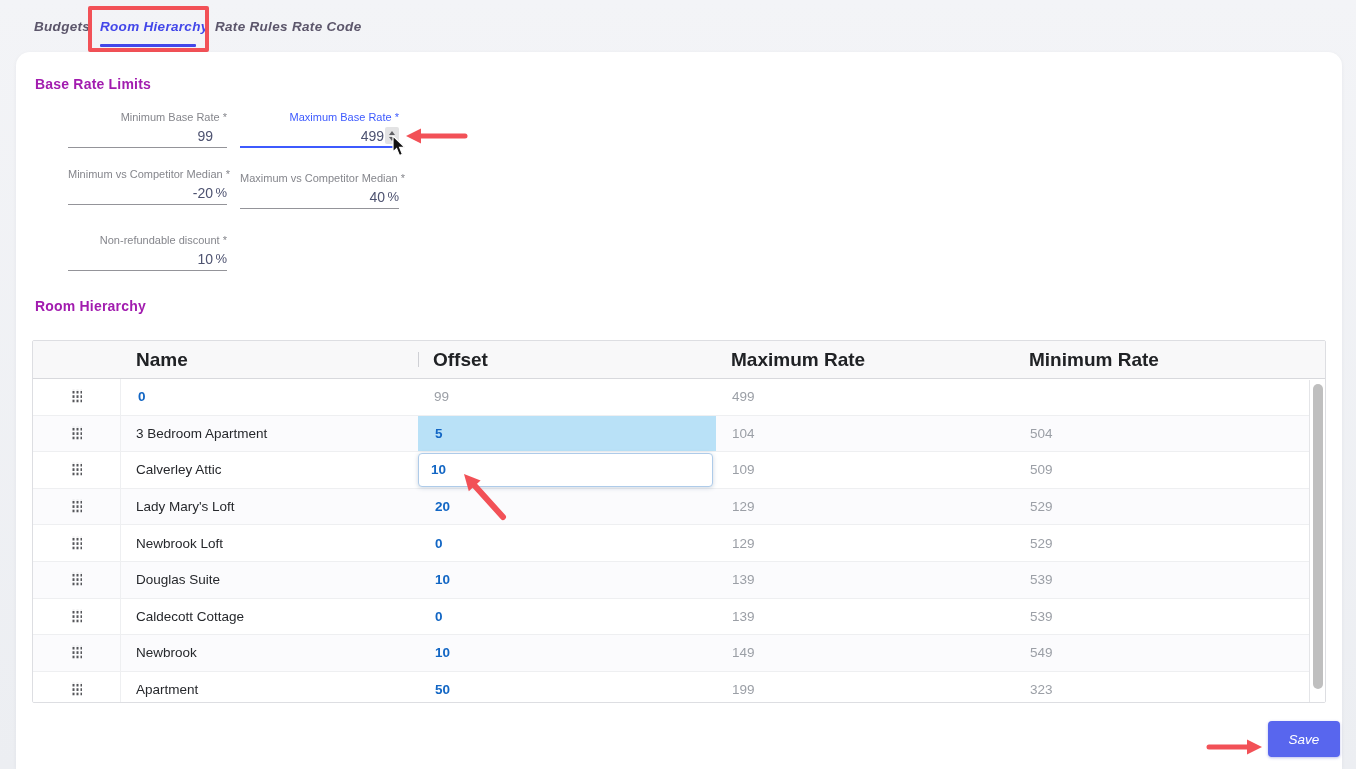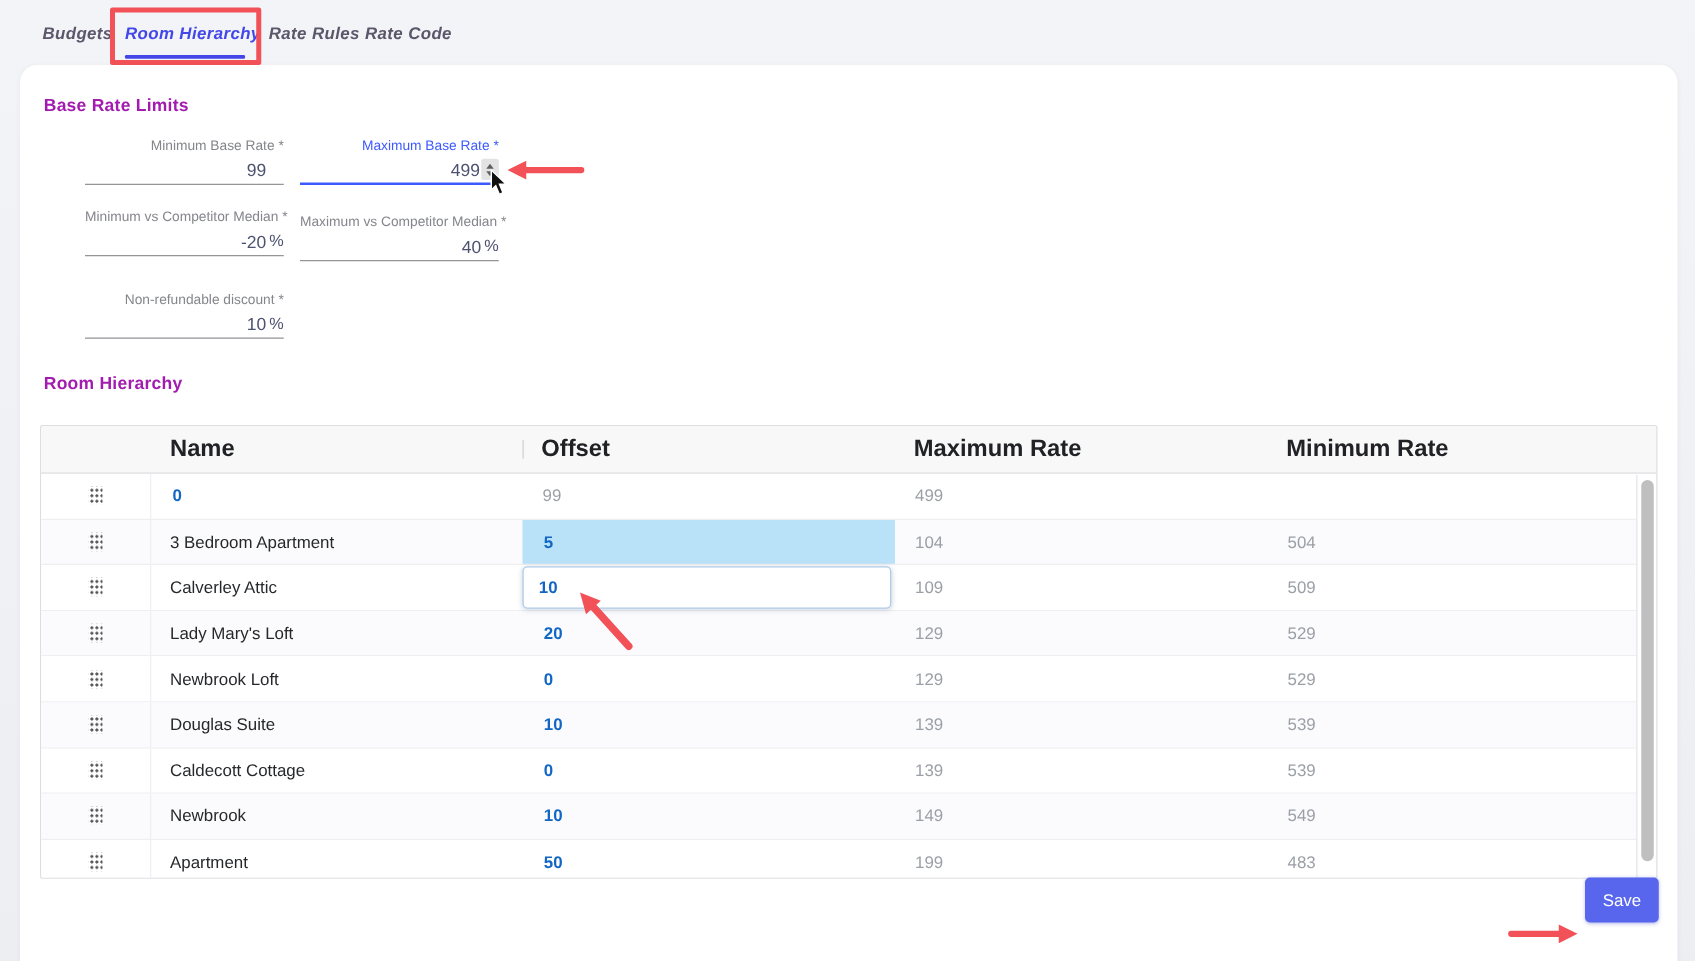--- a/index.html
+++ b/index.html
@@ -104,23 +104,23 @@
 
   
   .anno { position:absolute; pointer-events:none; }
   #arrow-max-rate { left:388px; top:75px; }
   #cursor-pointer { left:376px; top:84px; }
   #arrow-offset-edit { left:442px; top:416px; }
   #arrow-save { left:1190px; top:686px; }
 
   
   .save-btn {
-    position:absolute; left:1252px; top:650px; width:59px; height:36px;
+    position:absolute; left:1252px; top:669px; width:72px; height:36px;
     background:#5866ee; color:#fff; font-size:13.5px; font-family:"Liberation Sans",sans-serif;
-    border:none; border-radius:4px; cursor:pointer; box-shadow:0 1px 3px rgba(60,70,200,.35);
+    border:none; border-radius:4px; cursor:pointer; box-shadow:0 1px 3px rgba(60,70,200,.35);font-style:italic;
   }
 </style>
 </head>
 <body>
 
 <div class="tabbar">
   <div class="tab" style="left:34px;">Budgets</div>
   <div class="tab active" style="left:100px;">Room Hierarchy</div>
   <div class="tab" style="left:215px;">Rate Rules</div>
   <div class="tab" style="left:292px;">Rate Code</div>
@@ -281,21 +281,21 @@
     <div class="td rate-col">549</div>
   </div>
 
   <div class="trow">
     <div class="td handle-col">
       <span class="drag-handle"></span>
     </div>
     <div class="td name-col">Apartment</div>
     <div class="td offset-col">50</div>
     <div class="td rate-col">199</div>
-    <div class="td rate-col">483</div>
+    <div class="td rate-col">323</div>
   </div>
 </div>
     <div class="tscroll-track">
       <div class="tscroll-thumb"></div>
     </div>
   </div>
 
   <svg class="anno" id="arrow-offset-edit" width="52" height="54" viewBox="0 0 52 54">
     <line x1="17" y1="18" x2="45" y2="49" stroke="#f25157" stroke-width="6" stroke-linecap="round"></line>
     <polygon points="6,6 10.8,23.3 22.6,12.5" fill="#f25157"></polygon>

